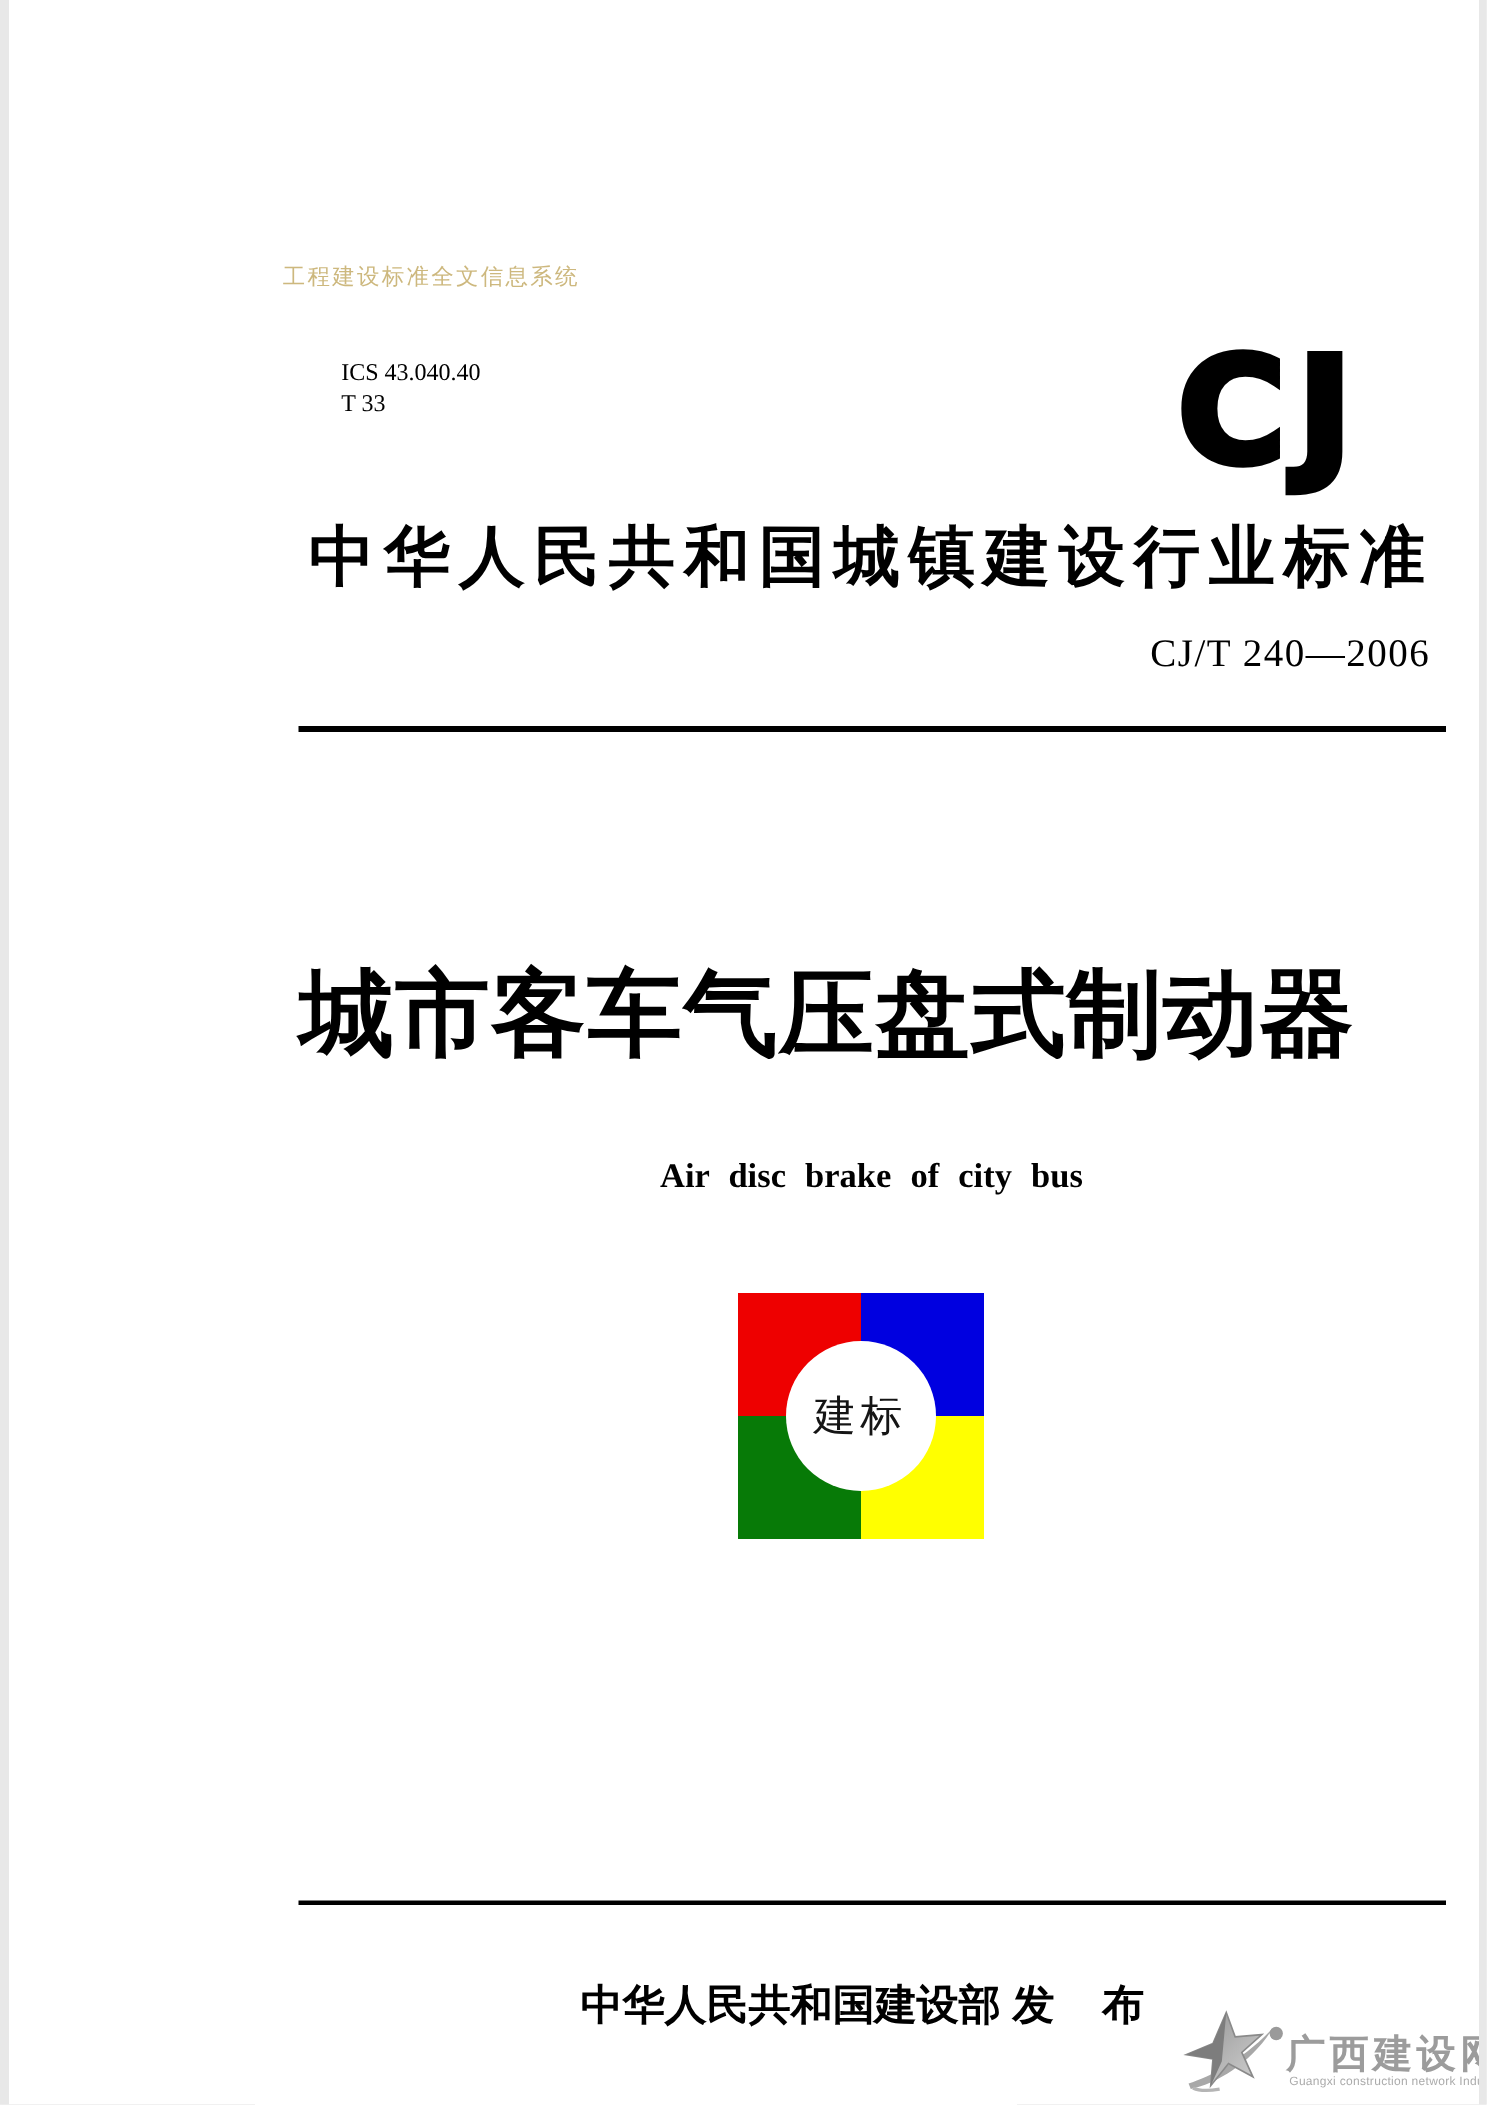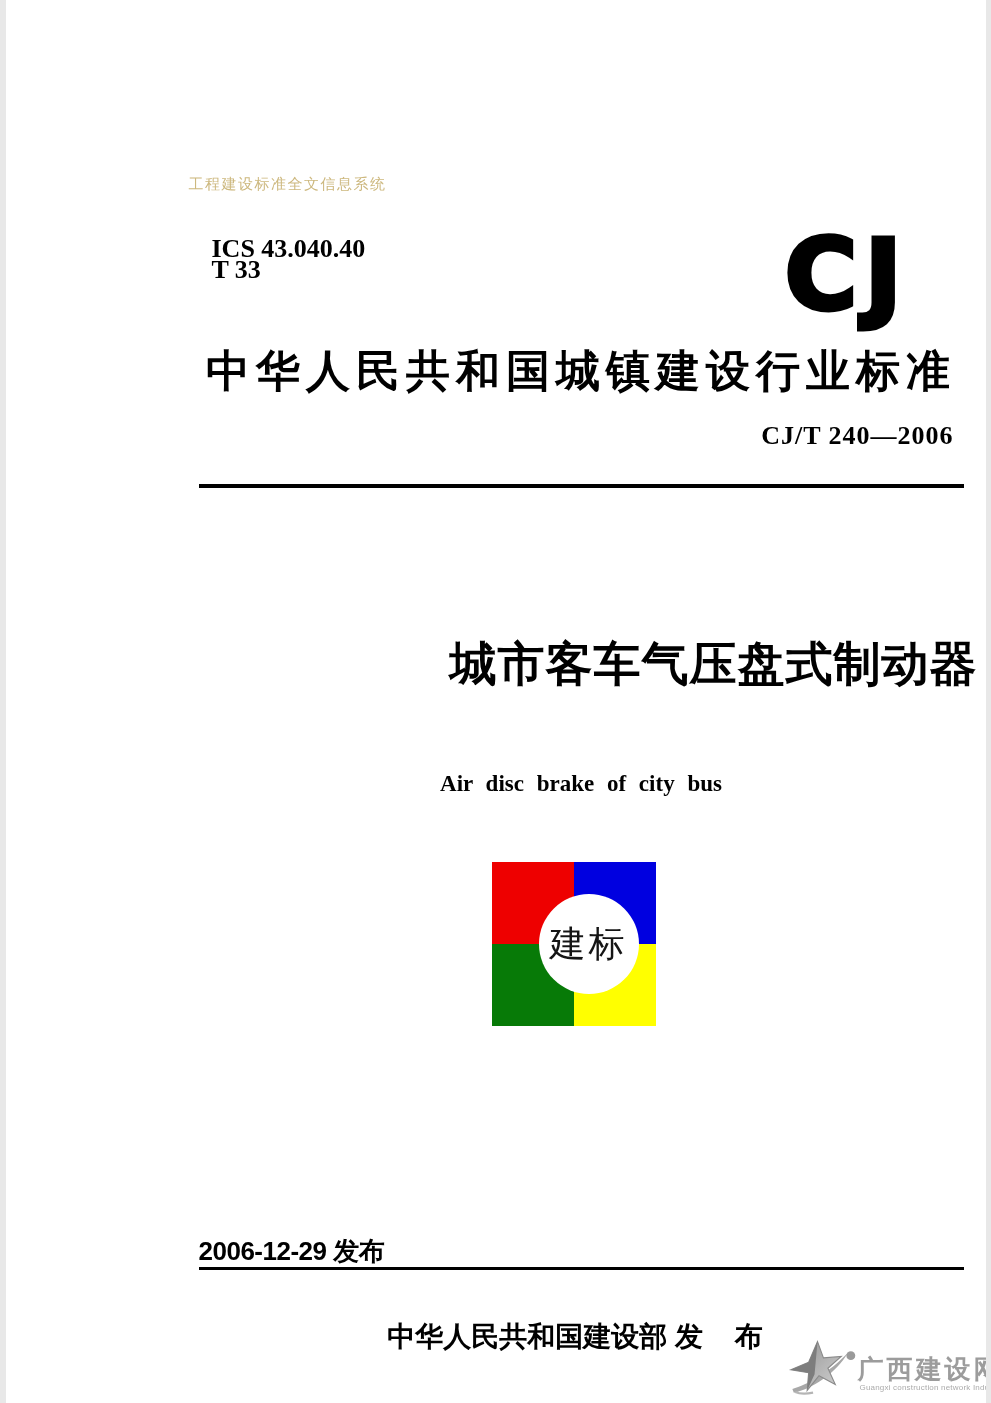--- a/index.html
+++ b/index.html
@@ -6,66 +6,65 @@
   .page{
     position:relative;width:980px;height:1403px;background:#ffffff;
     margin:0 auto;overflow:hidden;
     font-family:"Liberation Sans","DejaVu Sans",sans-serif;color:#000;
   }
   .wm-top{
     position:absolute;left:183px;top:175px;
     font-size:15px;letter-spacing:1.5px;font-weight:normal;
   }
   .ics{
-    position:absolute;left:206px;top:238px;
+    position:absolute;left:222px;top:238px;
     font-family:"Liberation Serif","DejaVu Serif",serif;
-    font-weight:bold;font-size:26px;line-height:21px;
+    font-weight:normal;font-size:16px;line-height:21px;
   }
   .cj{
     position:absolute;top:226px;right:76px;
     font-family:"DejaVu Sans","Liberation Sans",sans-serif;
     font-weight:bold;font-size:98px;line-height:1;letter-spacing:8px;
     -webkit-text-stroke:5px currentColor;
   }
   .std-name{
     position:absolute;left:193px;width:765px;top:342px;
     text-align:center;font-size:44px;font-weight:bold;letter-spacing:6px;
     white-space:nowrap;
   }
   .std-num{
     position:absolute;right:32px;top:421px;
     font-family:"Liberation Serif","DejaVu Serif",serif;
-    font-weight:bold;font-size:26px;letter-spacing:1px;
+    font-weight:normal;font-size:26px;letter-spacing:1px;
   }
   .rule{position:absolute;left:193px;width:765px;background:#000;}
   .rule-top{top:484px;height:4px;}
   .rule-bottom{top:1267px;height:3px;}
   .title-cn{
-    position:absolute;left:207px;width:765px;top:633px;
-    text-align:right;font-size:47px;font-weight:bold;letter-spacing:1px;
+    position:absolute;left:194px;width:765px;top:633px;
+    text-align:left;font-size:63px;font-weight:bold;letter-spacing:1px;
     white-space:nowrap;
   }
   .title-en{
     position:absolute;left:193px;width:765px;top:731px;
     text-align:center;font-family:"Liberation Serif","DejaVu Serif",serif;
     font-weight:bold;font-size:23px;word-spacing:7px;margin-top:40px;
   }
   .emblem{position:absolute;left:486px;top:862px;width:164px;height:164px;}
   .quad{position:absolute;width:82px;height:82px;}
   .q-tl{left:0;top:0;}
   .q-tr{right:0;top:0;}
   .q-bl{left:0;bottom:0;}
   .q-br{right:0;bottom:0;}
   .emblem-circle{
     position:absolute;left:50%;top:50%;transform:translate(-50%,-50%);
     width:100px;height:100px;border-radius:50%;background:#fff;
     display:flex;align-items:center;justify-content:center;
-    font-size:36px;letter-spacing:3px;color:#151515;font-weight:normal;
+    font-size:28px;letter-spacing:3px;color:#151515;font-weight:normal;
     white-space:nowrap;
-    margin-left:15px;
   }
   .dates{
     position:absolute;left:193px;width:765px;top:1234px;
     display:flex;justify-content:space-between;
     font-size:26px;font-weight:bold;letter-spacing:-0.5px;
     white-space:nowrap;
   }
   .publisher{
     position:absolute;left:193px;width:765px;top:1318px;
     text-align:center;font-size:28px;font-weight:bold;white-space:nowrap;
@@ -109,21 +108,20 @@
 
   <div class="emblem">
     <div class="quad q-tl" style="background-color: rgb(238, 0, 0);"></div>
     <div class="quad q-tr" style="background-color: rgb(0, 0, 224);"></div>
     <div class="quad q-bl" style="background-color: rgb(7, 122, 7);"></div>
     <div class="quad q-br" style="background-color: rgb(255, 255, 0);"></div>
     <div class="emblem-circle">建标</div>
   </div>
 
   <div class="dates">
-    <span>2006-12-29 发布</span>
   </div>
 
   <div class="rule rule-bottom"></div>
 
   <div class="publisher">
     <span>中华人民共和国建设部</span>
     <span class="pub-label">发 布</span>
   </div>
 
   <div class="site-wm">

